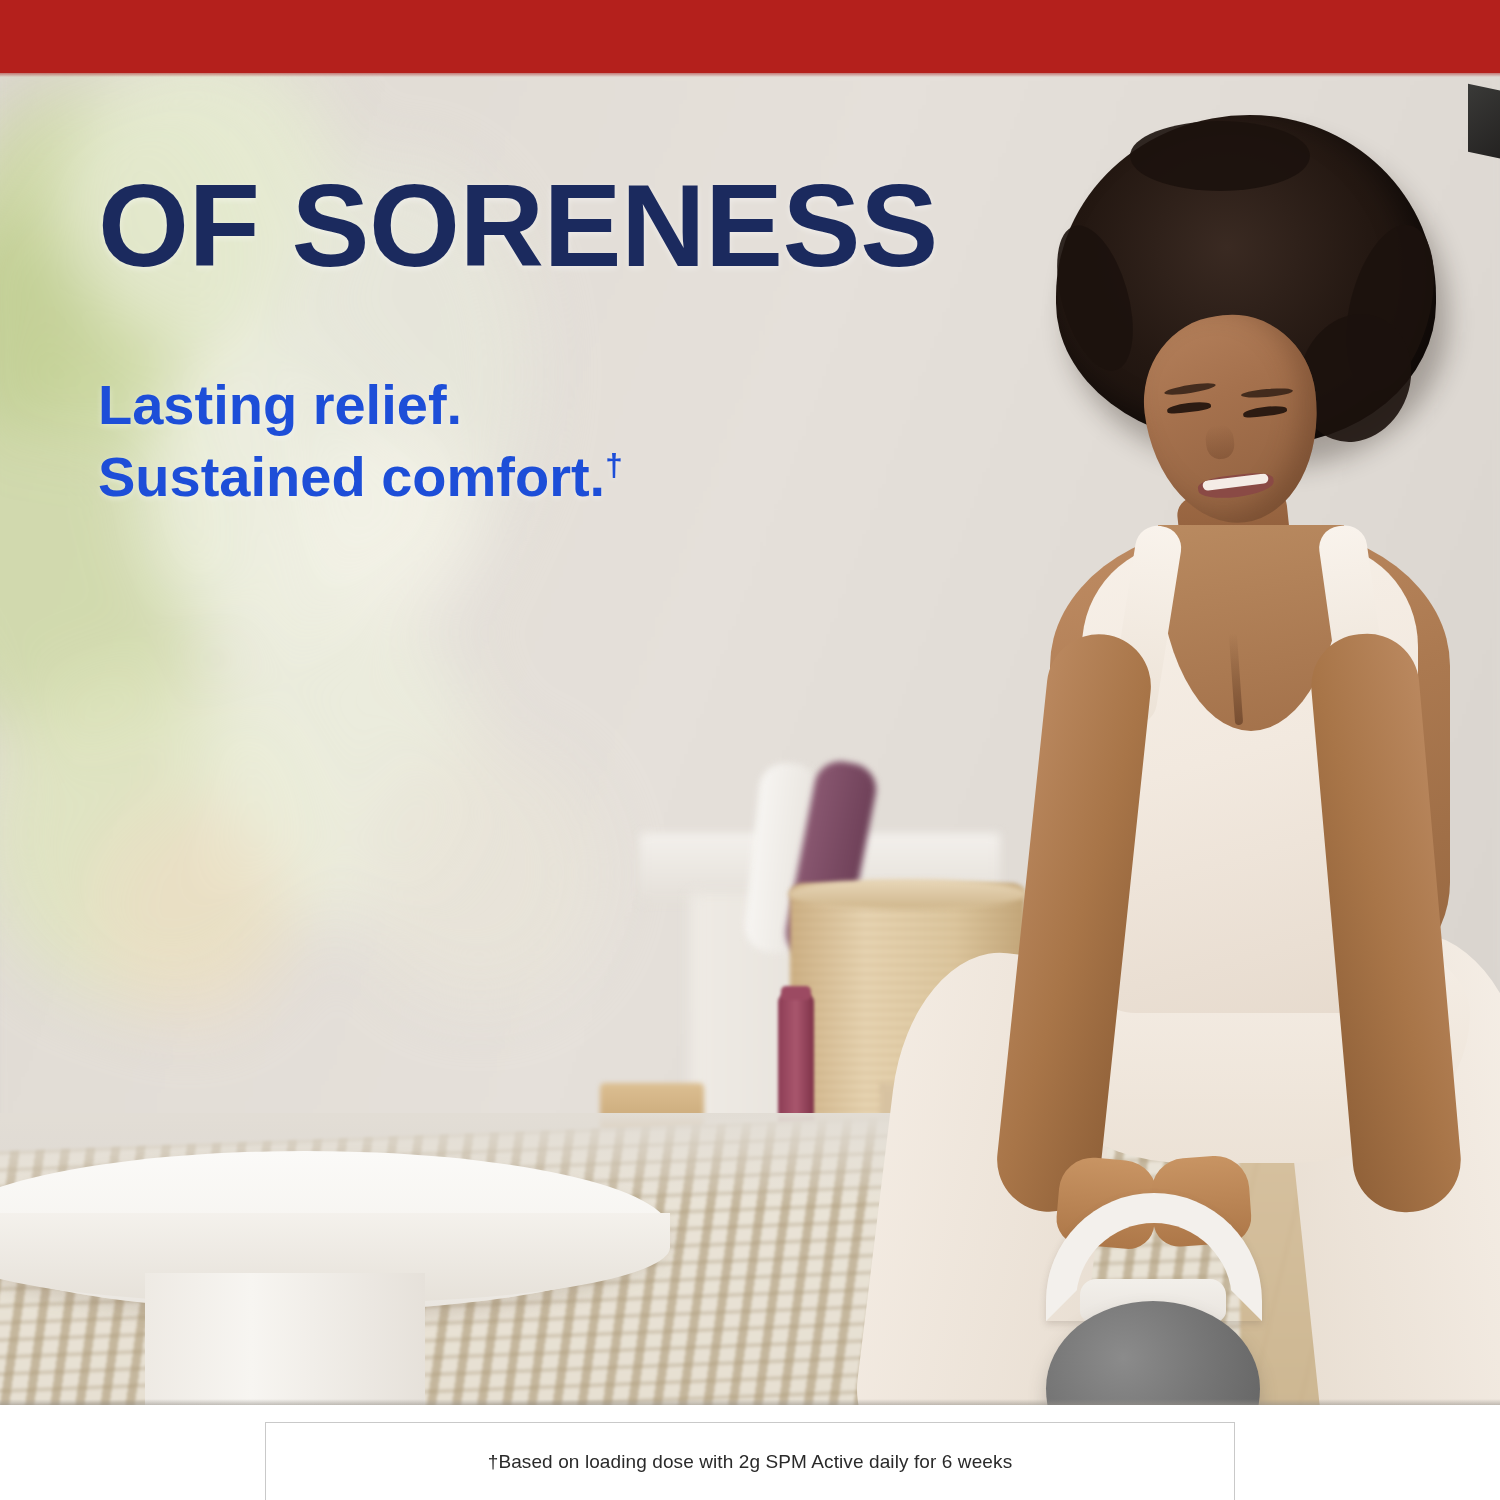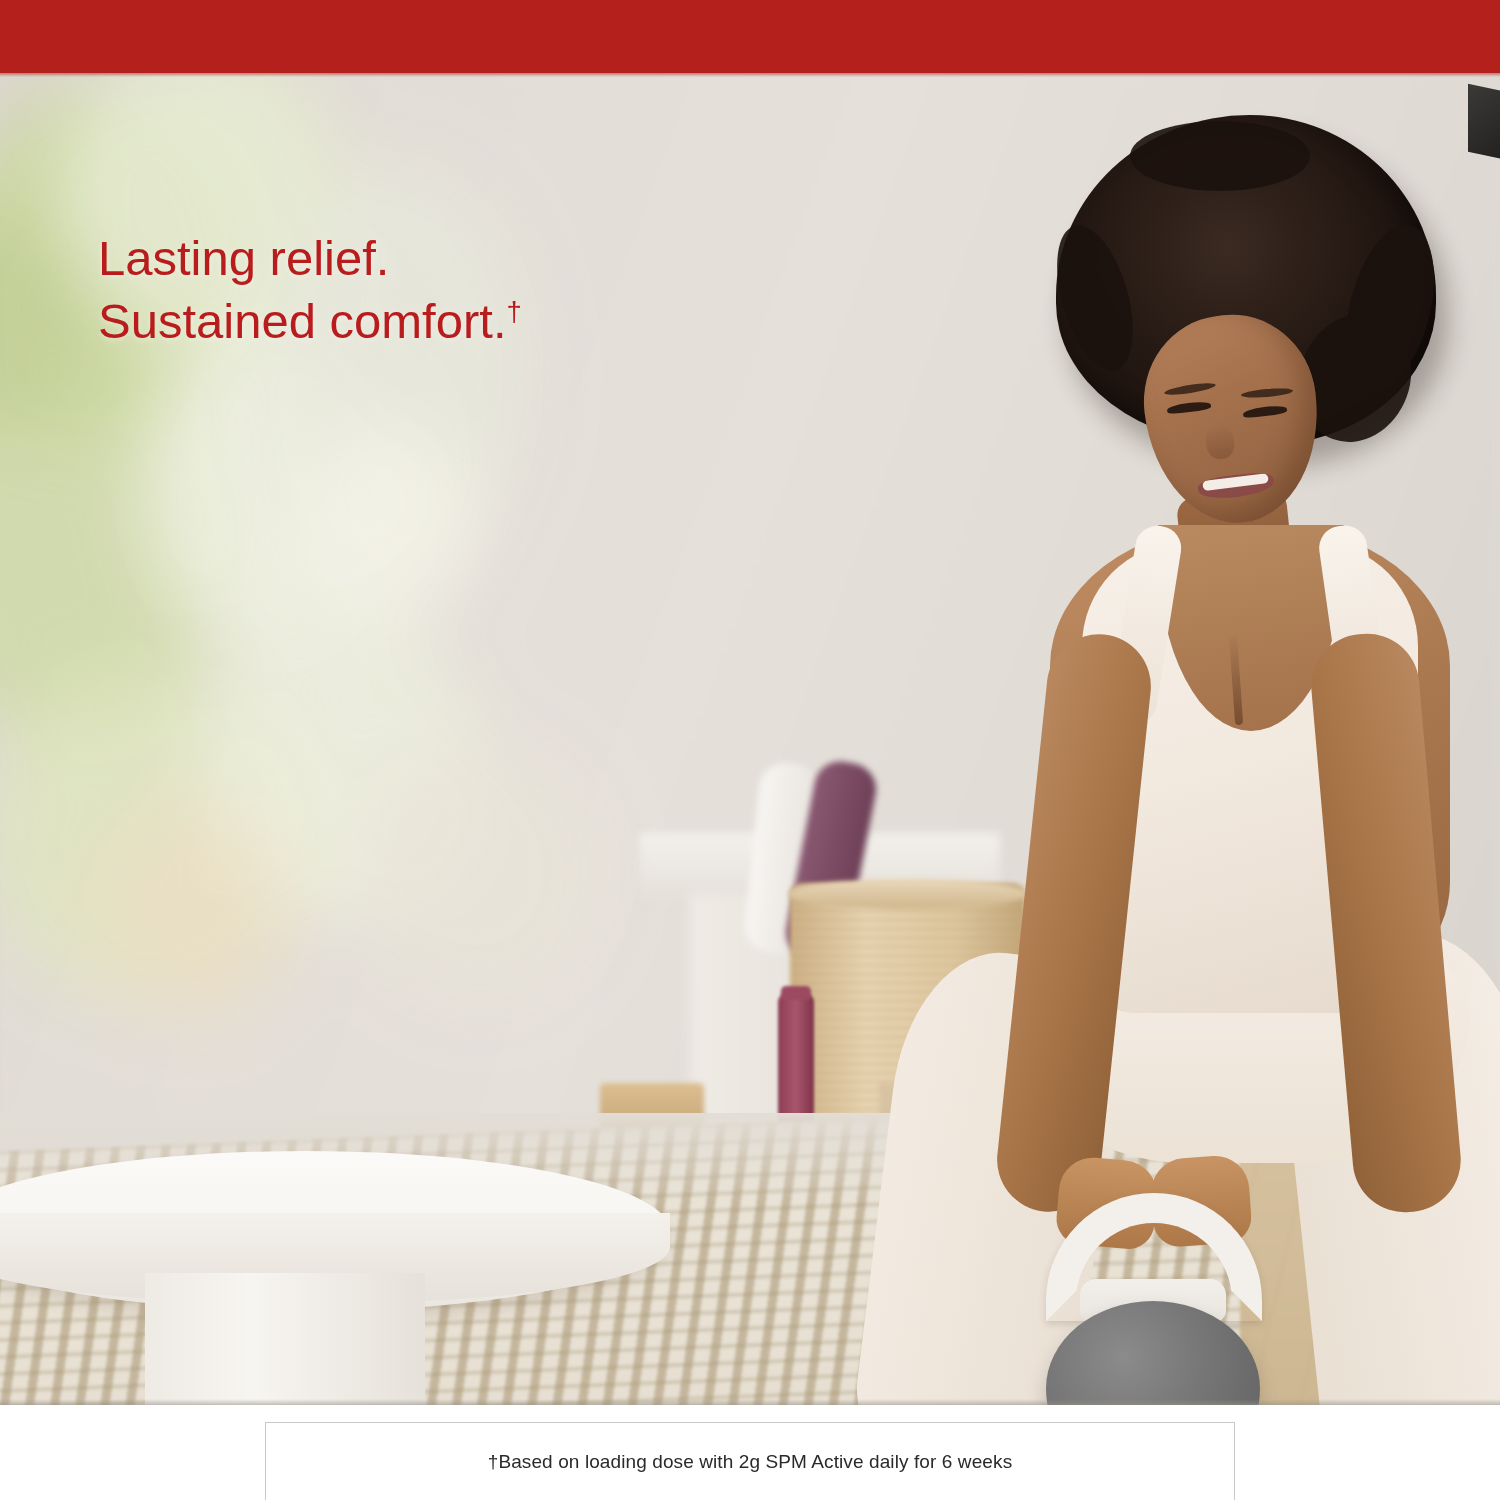--- a/index.html
+++ b/index.html
@@ -488,24 +488,24 @@
     font-weight: 700;
     font-size: 117px;
     line-height: 1.215;
     letter-spacing: -0.5px;
     text-shadow: 0 2px 6px rgba(255,255,255,.45);
   }
   .headline .hl-line { display: block; white-space: nowrap; }
   .subcopy {
     margin: 0;
     padding-top: 72px;
-    color: #b91c1c;
+    color: #1d4ed8;
     font-family: "Liberation Sans", sans-serif;
-    font-weight: 400;
-    font-size: 49px;
+    font-weight: 700;
+    font-size: 56px;
     line-height: 1.29;
     text-shadow: 0 2px 6px rgba(255,255,255,.4);
   }
   .subcopy .sub-line { display: block; white-space: nowrap; }
   .dagger-sup {
     font-size: 0.56em;
     vertical-align: super;
     line-height: 0;
   }
 
@@ -622,20 +622,21 @@
       <div class="kb-neck"></div>
       <div class="kb-ball"></div>
     </div>
 
     <div class="dark-frame"></div>
     <div class="photo-bottom-shade"></div>
   </div>
 
   <div class="copy">
     <h1 class="headline">
+      <span class="hl-line">OF SORENESS</span>
     </h1>
     <p class="subcopy">
       <span class="sub-line">Lasting relief.</span>
       <span class="sub-line"><span>Sustained comfort.</span><span class="dagger-sup">†</span></span>
     </p>
   </div>
 
   <div class="footnote-area">
     <div class="footnote-box">
       <span class="footnote-text">†Based on loading dose with 2g SPM Active daily for 6 weeks</span>

